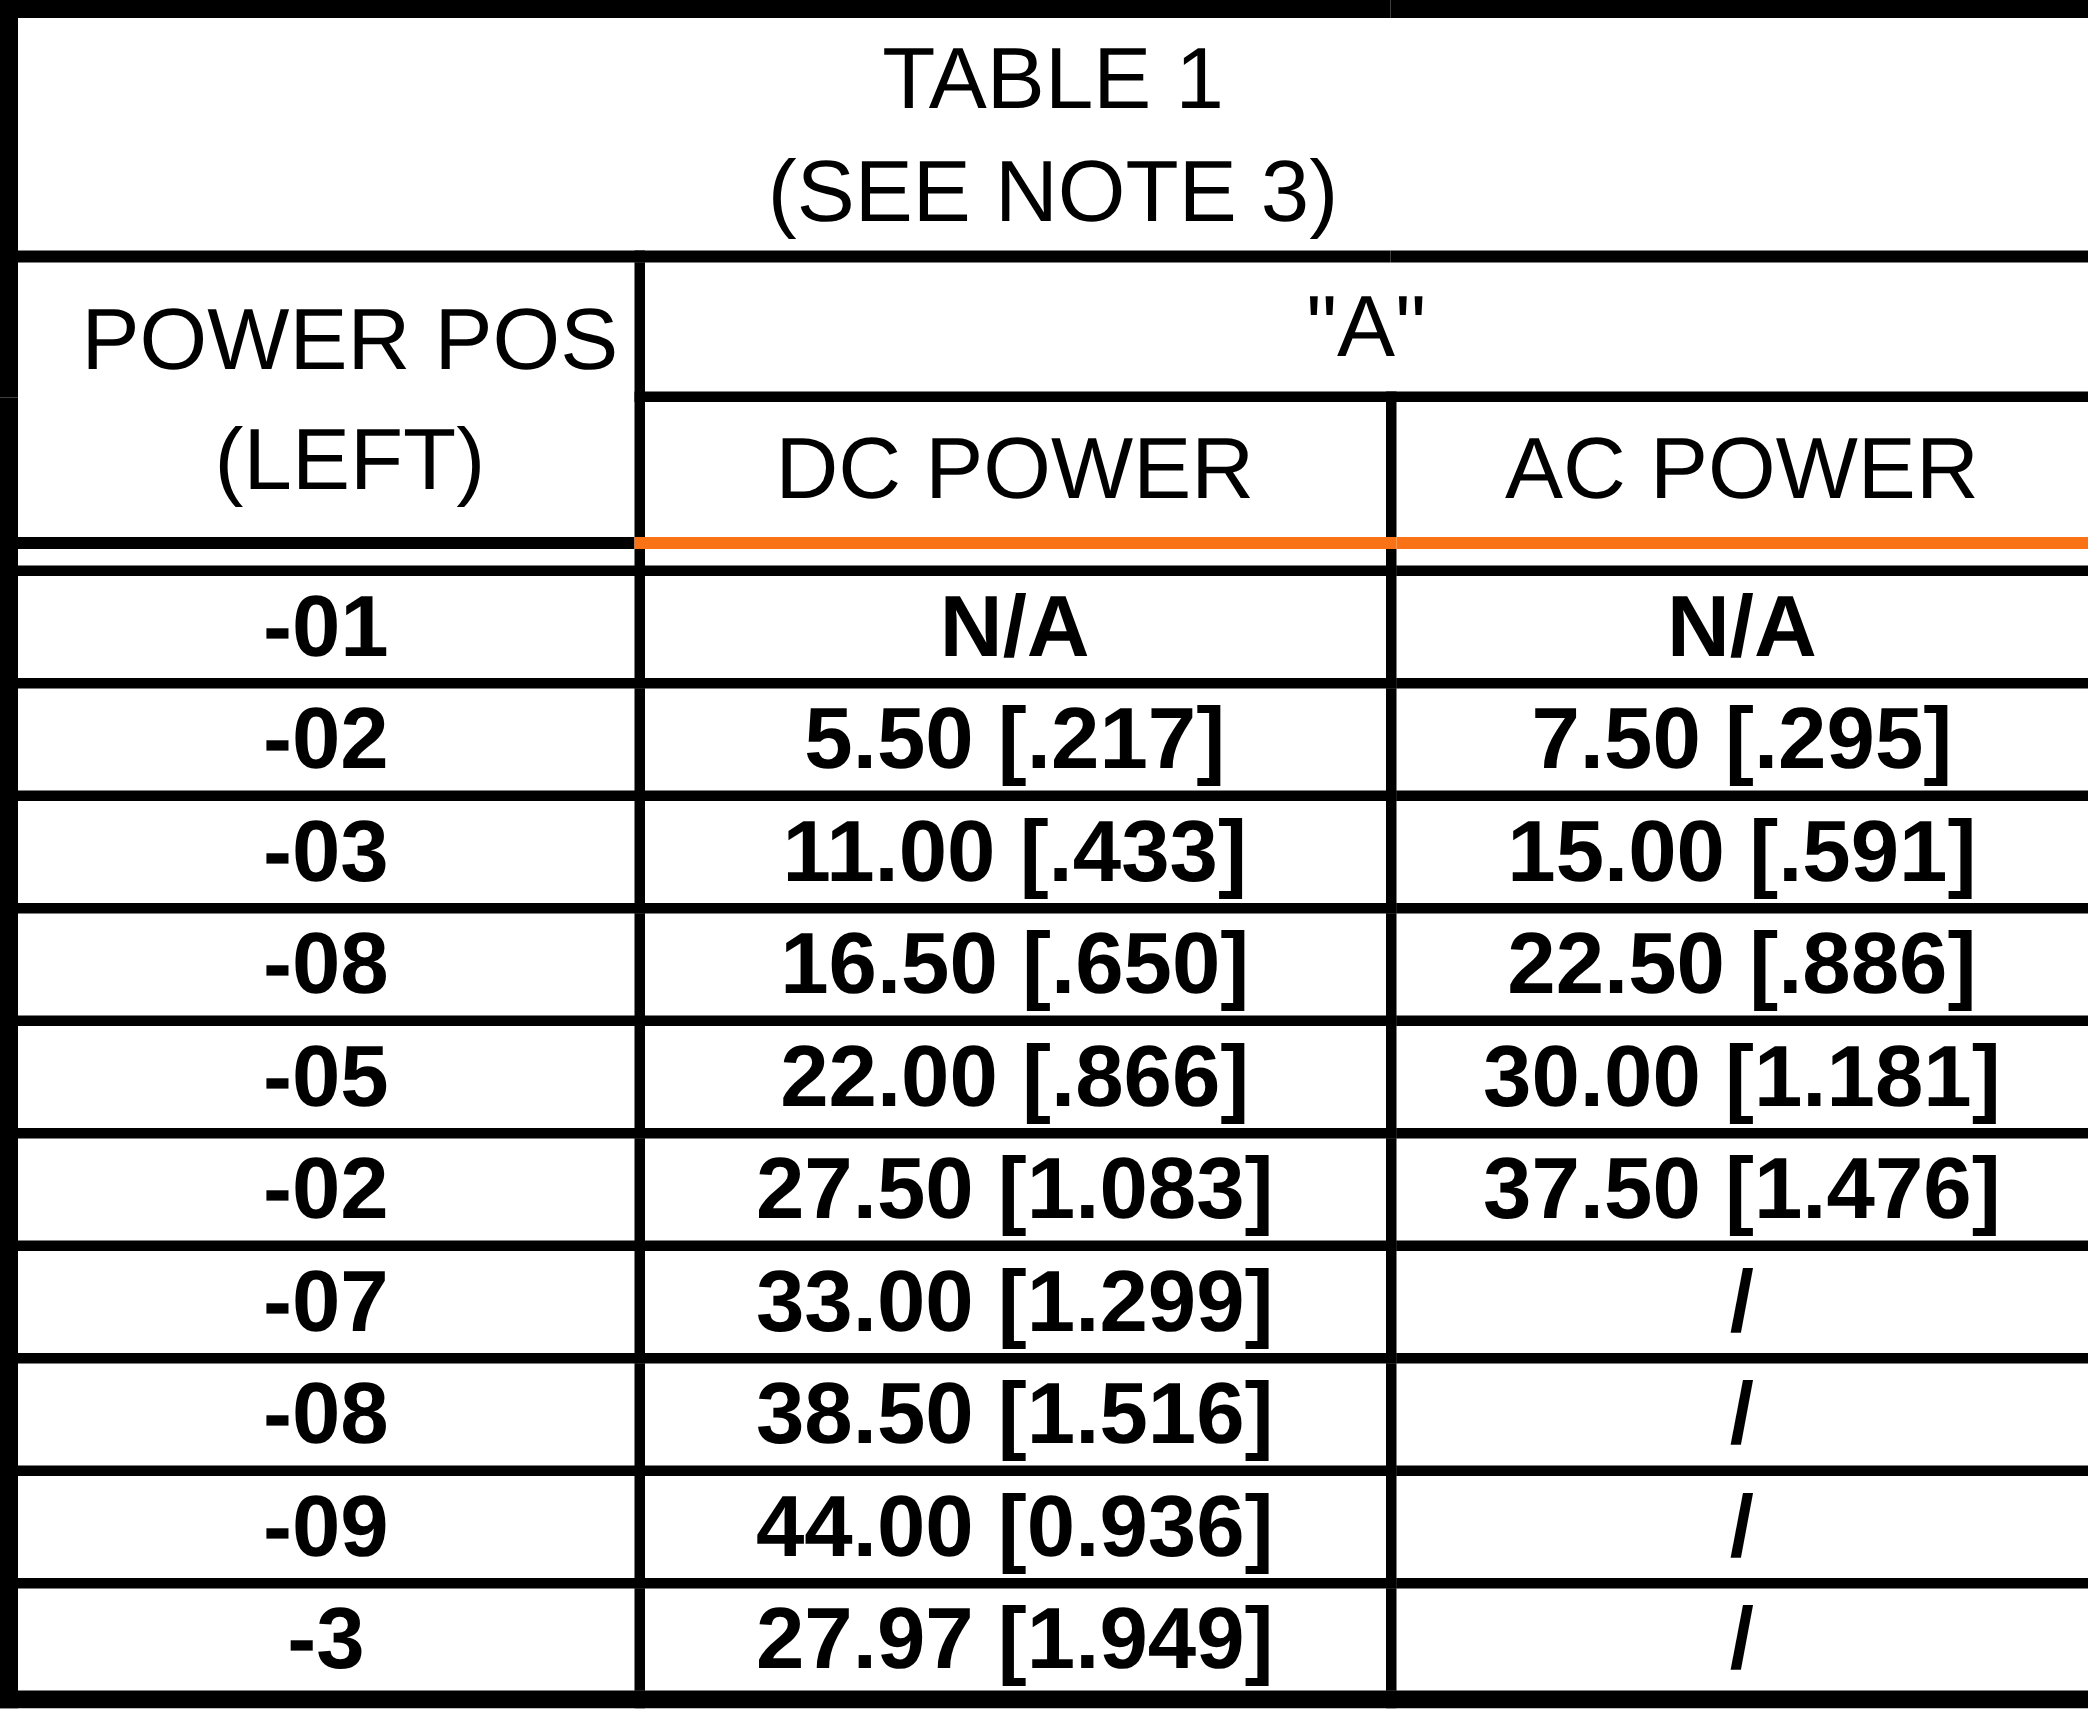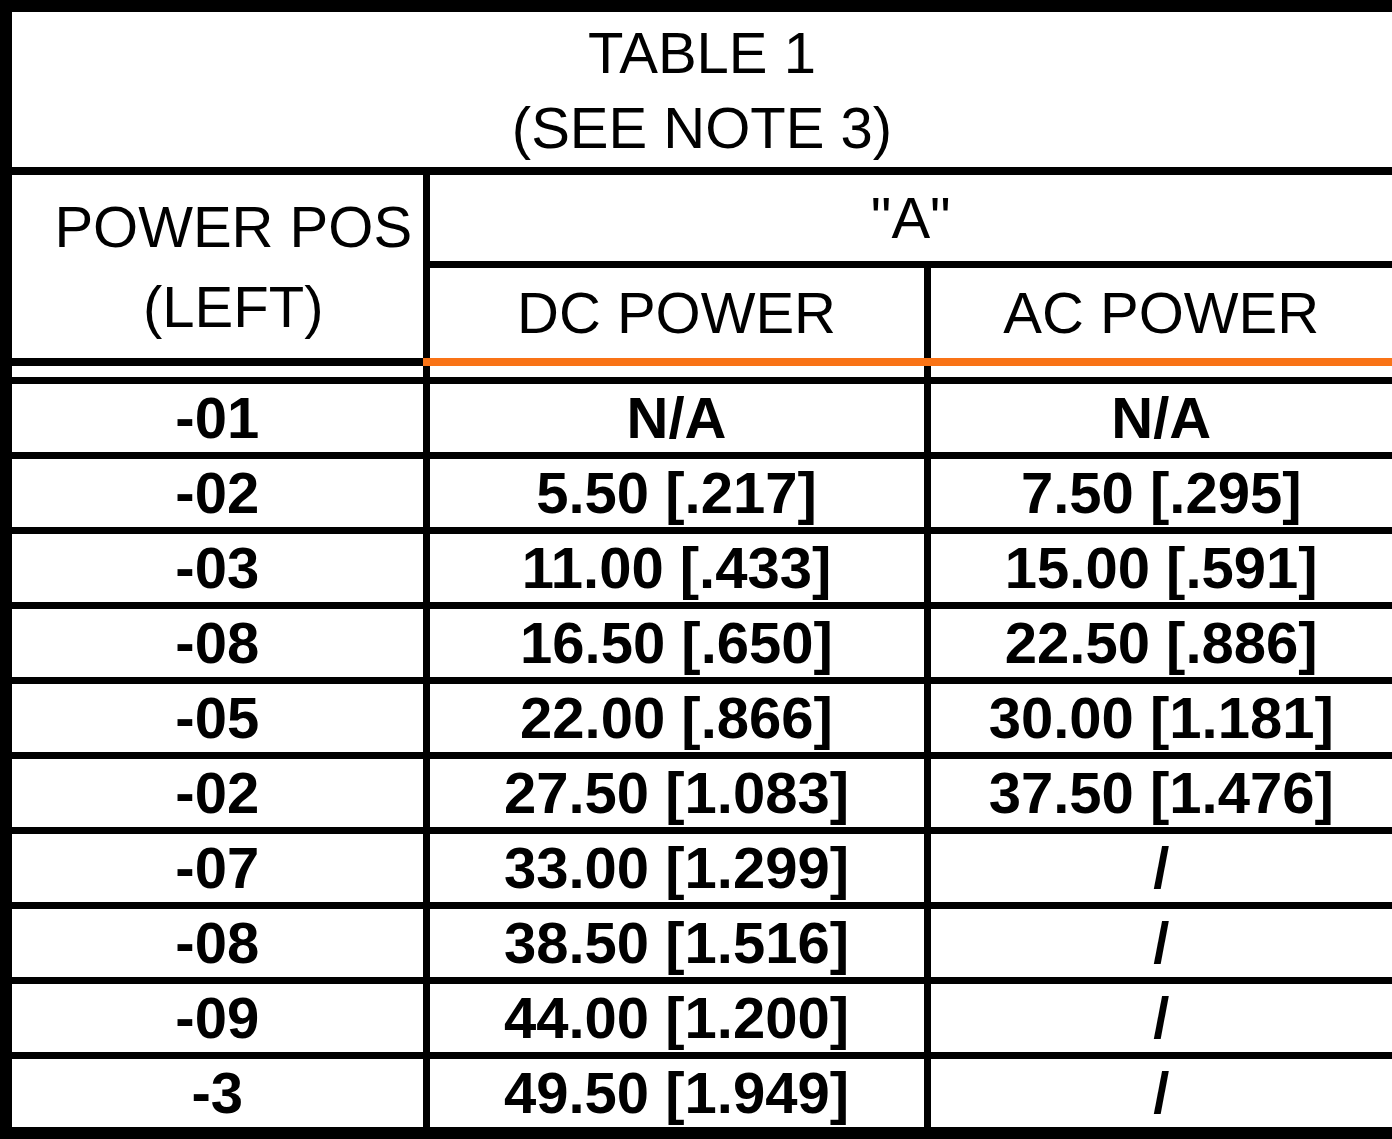--- a/index.html
+++ b/index.html
@@ -142,23 +142,23 @@
       <td class="dc-shift">33.00 [1.299]</td>
       <td>/</td>
     </tr>
     <tr class="data-row">
       <td>-08</td>
       <td class="dc-shift">38.50 [1.516]</td>
       <td>/</td>
     </tr>
     <tr class="data-row">
       <td>-09</td>
-      <td class="dc-shift">44.00 [1.200]</td>
+      <td class="dc-shift">44.00 [0.936]</td>
       <td>/</td>
     </tr>
     <tr class="data-row">
       <td>-3</td>
-      <td class="dc-shift">49.50 [1.949]</td>
+      <td class="dc-shift">27.97 [1.949]</td>
       <td>/</td>
     </tr>
   </tbody>
     </table>
 </div>
 
 </body></html>

